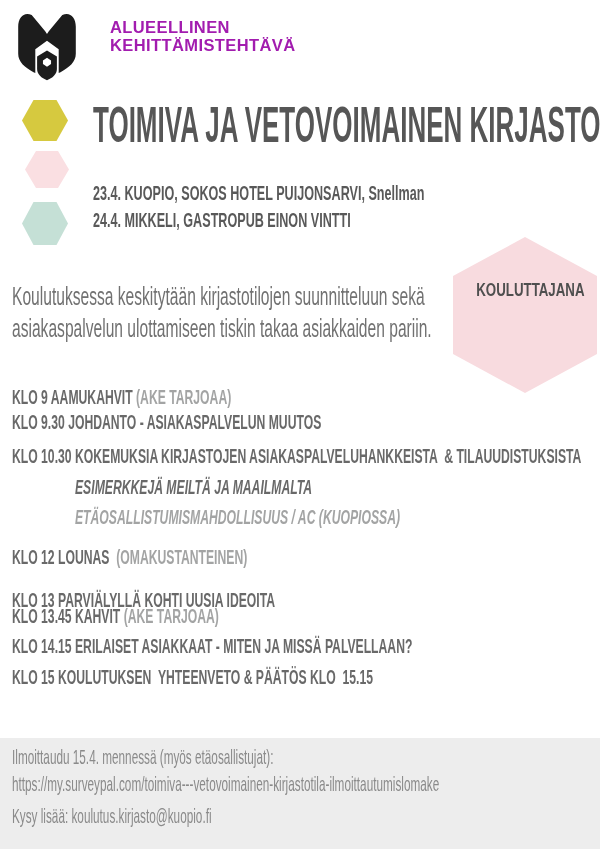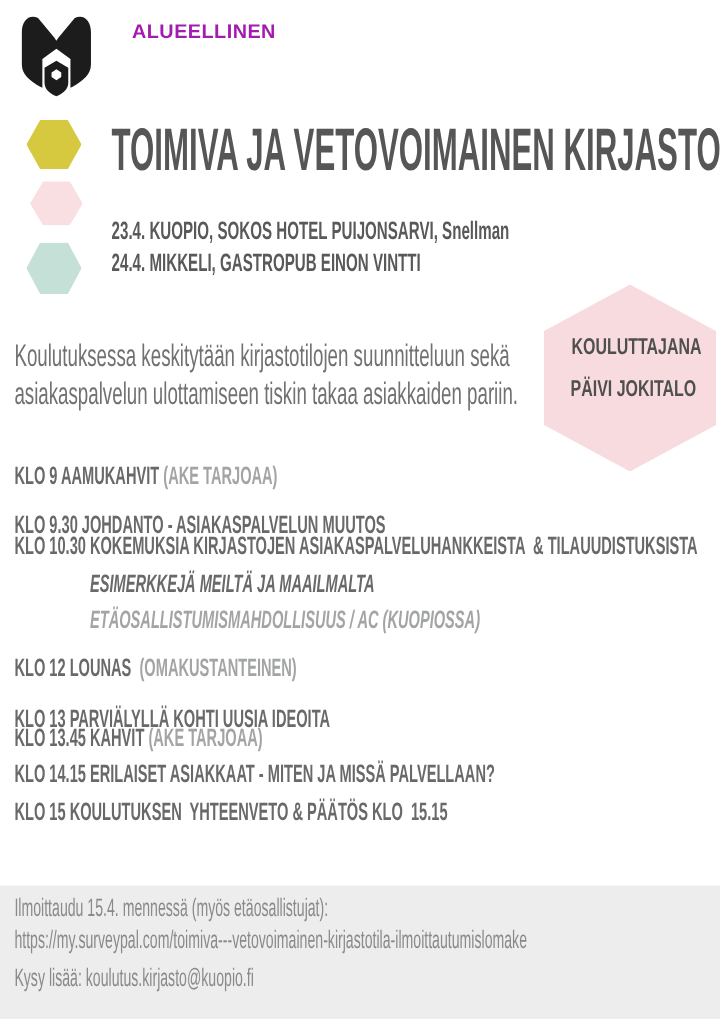--- a/index.html
+++ b/index.html
@@ -70,20 +70,21 @@
 </head>
 <body>
 
 <svg class="abs logo-mark" viewBox="0 0 80 85" xmlns="http://www.w3.org/2000/svg" aria-hidden="true">
   <path fill="#1c1c1c" d="M8 20 C8 9 15 3 23 7 L38 25 L40 28 L42 25 L57 7 C65 3 72 9 72 20 L72 50 C72 59 65 65 55 70.5 L53 71.5 L53 45 L40 35.5 L27 45 L27 71.5 L25 70.5 C15 65 8 59 8 50 Z"></path>
   <path fill="#1c1c1c" fill-rule="evenodd" d="M29 53 L40 46.5 L51 53 L51 67 C51 73 46 77 40 79.5 C34 77 29 73 29 67 Z M35.5 57.5 L40 54.5 L44.5 57.5 L44.5 61.5 L40 64.5 L35.5 61.5 Z"></path>
 </svg>
 
 <div class="abs logo-text">
   <div class="l1">ALUEELLINEN</div>
+  <div class="l2">KEHITTÄMISTEHTÄVÄ</div>
 </div>
 
 <div class="abs hex-flat hex-yellow" style="background-color: rgb(214, 201, 63);"></div>
 <div class="abs hex-flat hex-pink" style="background-color: rgb(250, 223, 226);"></div>
 <div class="abs hex-flat hex-teal" style="background-color: rgb(197, 224, 214);"></div>
 
 <div class="abs title">
   <span class="cond">TOIMIVA JA VETOVOIMAINEN KIRJASTO</span>
 </div>
 
@@ -95,27 +96,26 @@
 </div>
 
 <div class="abs intro">
   <div class="line"><span class="cond">Koulutuksessa keskitytään kirjastotilojen suunnitteluun sekä</span></div>
   <div class="line"><span class="cond">asiakaspalvelun ulottamiseen tiskin takaa asiakkaiden pariin.</span></div>
 </div>
 
 <div class="abs hex-trainer" style="background-color: rgb(248, 219, 223);"></div>
 <div class="abs trainer-text">
   <div class="line"><span class="cond">KOULUTTAJANA</span></div>
-  <div class="line"><span class="cond">PÄIVI JOKITALO</span></div>
 </div>
 
 <div class="abs sched" style="top:386px">
   <span class="cond"><span class="sched-main">KLO 9 AAMUKAHVIT </span><span class="sched-note">(AKE TARJOAA)</span></span>
 </div>
-<div class="abs sched" style="top:427px">
+<div class="abs sched" style="top:411px">
   <span class="cond"><span class="sched-main">KLO 9.30 JOHDANTO - ASIAKASPALVELUN MUUTOS</span><span class="sched-note"></span></span>
 </div>
 <div class="abs sched" style="top:445px">
   <span class="cond"><span class="sched-main">KLO 10.30 KOKEMUKSIA KIRJASTOJEN ASIAKASPALVELUHANKKEISTA  &amp; TILAUUDISTUKSISTA</span><span class="sched-note"></span></span>
 </div>
 <div class="abs sched indent" style="top:476px">
   <span class="cond"><span class="sched-main">ESIMERKKEJÄ MEILTÄ JA MAAILMALTA</span><span class="sched-note"></span></span>
 </div>
 <div class="abs sched indent" style="top:506px">
   <span class="cond"><span class="sched-main"></span><span class="sched-note">ETÄOSALLISTUMISMAHDOLLISUUS / AC (KUOPIOSSA)</span></span>

